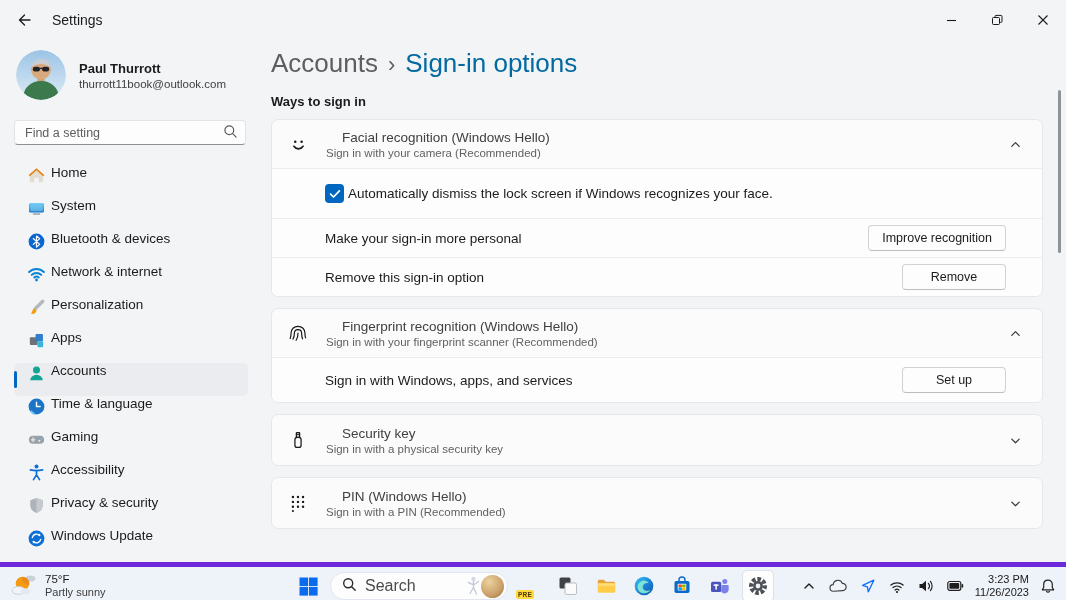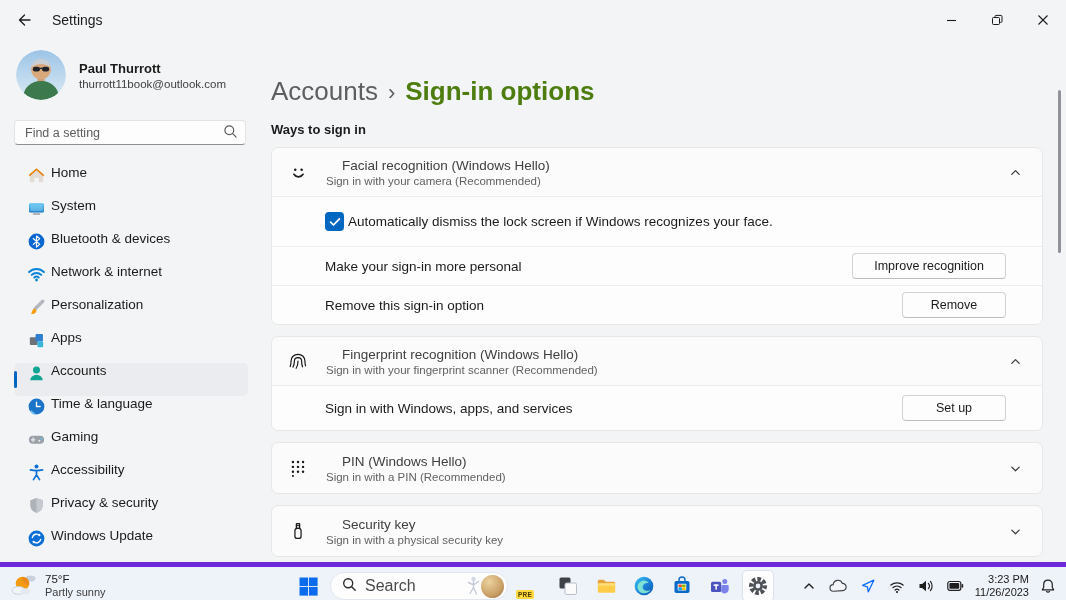--- a/index.html
+++ b/index.html
@@ -28,36 +28,36 @@
   .nav-item { position:relative; height:33px; display:flex; align-items:flex-start; gap:5px; padding-left:12px; border-radius:5px; font-size:13.5px; cursor:pointer; }
   .nav-item .ni { width:20px; height:20px; display:flex; align-items:center; justify-content:center; }
   .nav-item.selected { background:#eaecef; }
   .nav-item.selected::before { content:""; position:absolute; left:0; top:8px; width:3px; height:17px; border-radius:2px; background:#0067c0; }
 
   
   .content { position:absolute; top:40px; left:262px; right:0; bottom:38px; padding:8px 23px 0 9px; overflow:hidden; }
   .page-head { display:flex; align-items:baseline; gap:10px; font-size:26px; }
   .crumb-parent { color:#5e5e5e; cursor:pointer; }
   .crumb-sep { color:#5e5e5e; font-size:22px; }
-  .page-title { font-weight:bold; color:#4d7c0f;margin-top:28px; }
+  .page-title { font-weight:normal; color:#0369a1; }
   .section-label { font-size:13px; font-weight:bold; margin-top:15px; }
   .card { background:#fbfbfb; border:1px solid #e7e7e7; border-radius:7px; margin-top:10px; overflow:hidden; }
   .card + .card { margin-top:11px; }
   .card-header { display:flex; align-items:center; gap:16px; height:48px; padding:0 16px 0 14px; cursor:pointer; }
   .card-header.tall { height:50px; }
   .ch-icon { width:24px; display:flex; justify-content:center; }
   .ch-text .t { font-size:13.5px; color:#404040;margin-left:16px; }
   .ch-text .s { font-size:11.5px; color:#626262; margin-top:2px; }
   .chev { margin-left:auto; display:flex; align-items:center; padding:4px; cursor:pointer; }
   .card-row { border-top:1px solid #ededed; display:flex; align-items:center; padding:0 36px 0 53px; background:#fdfdfd; }
   .row-cb { height:50px; gap:4px; }
   .row-set { height:39px;gap:12px; }
   .row-set.tall { height:45px; }
   .row-label { font-size:13.5px; }
-  .row-btn { margin-left:auto; height:26px; min-width:104px; padding:0 21px; font-size:12.5px; font-family:"Liberation Sans", sans-serif; color:#1b1b1b; background:#fdfdfd; border:1px solid #d2d2d2; border-bottom-color:#bdbdbd; border-radius:4px; cursor:pointer; }
+  .row-btn { margin-left:auto; height:26px; min-width:104px; padding:0 13px; font-size:12.5px; font-family:"Liberation Sans", sans-serif; color:#1b1b1b; background:#fdfdfd; border:1px solid #d2d2d2; border-bottom-color:#bdbdbd; border-radius:4px; cursor:pointer; }
   .checkbox { width:19px; height:19px; border-radius:4px; background:#0067c0; display:flex; align-items:center; justify-content:center; cursor:pointer; flex:0 0 19px; }
   .additional-label { font-size:13px; font-weight:bold; margin-top:30px; }
   .v-scrollbar { position:absolute; top:50px; right:5px; width:3px; height:163px; background:#8f9399; border-radius:2px; cursor:pointer; }
 
   
   .taskbar { position:absolute; left:0; right:0; bottom:0; height:38px; background:#eef2f9; border-top:5px solid #6d28d9; }
   .tb-weather { position:absolute; left:10px; top:3px; display:flex; align-items:center; gap:7px; cursor:pointer; }
   .tb-temp { font-size:11.5px; line-height:13px; }
   .tb-cond { font-size:11px; line-height:13px; color:#3d3d3d; }
   .tb-center { position:absolute; left:50%; top:0; height:38px; transform:translateX(-50%); display:flex; align-items:center; gap:6px; }
@@ -348,20 +348,43 @@
       <div class="card-row row-set tall">
         <span class="row-label">Sign in with Windows, apps, and services</span>
         <button class="row-btn">Set up</button>
       </div>
     </div>
 
     <div class="card">
       <div class="card-header tall">
         <span class="ch-icon">
           <svg width="22" height="22" viewBox="0 0 20 20">
+              <g fill="none" stroke="#1b1b1b" stroke-width="1.15">
+                <rect x="7.2" y="7.6" width="5.6" height="9.2" rx="2.1"></rect>
+                <rect x="8.5" y="3.2" width="3" height="4.4" rx="0.5"></rect>
+                <path d="M9.3 4.4v1.2M10.7 4.4v1.2"></path>
+              </g>
+            </svg>
+        </span>
+        <span class="ch-text">
+          <div class="t">Security key</div>
+          <div class="s">Sign in with a physical security key</div>
+        </span>
+        <span class="chev">
+          <svg width="13" height="13" viewBox="0 0 14 14">
+              <path d="M3 5.5 7 9.5l4-4" stroke="#3d3d3d" stroke-width="1.4" fill="none" stroke-linecap="round" stroke-linejoin="round"></path>
+            </svg>
+        </span>
+      </div>
+    </div>
+
+    <div class="card">
+      <div class="card-header tall">
+        <span class="ch-icon">
+          <svg width="22" height="22" viewBox="0 0 20 20">
               <g fill="#1b1b1b">
                 <circle cx="5.4" cy="4.6" r="1.1"></circle>
                 <circle cx="10" cy="4.6" r="1.1"></circle>
                 <circle cx="14.6" cy="4.6" r="1.1"></circle>
                 <circle cx="5.4" cy="9" r="1.1"></circle>
                 <circle cx="10" cy="9" r="1.1"></circle>
                 <circle cx="14.6" cy="9" r="1.1"></circle>
                 <circle cx="5.4" cy="13.4" r="1.1"></circle>
                 <circle cx="10" cy="13.4" r="1.1"></circle>
                 <circle cx="14.6" cy="13.4" r="1.1"></circle>
@@ -374,43 +397,20 @@
           <div class="s">Sign in with a PIN (Recommended)</div>
         </span>
         <span class="chev">
           <svg width="13" height="13" viewBox="0 0 14 14">
               <path d="M3 5.5 7 9.5l4-4" stroke="#3d3d3d" stroke-width="1.4" fill="none" stroke-linecap="round" stroke-linejoin="round"></path>
             </svg>
         </span>
       </div>
     </div>
 
-    <div class="card">
-      <div class="card-header tall">
-        <span class="ch-icon">
-          <svg width="22" height="22" viewBox="0 0 20 20">
-              <g fill="none" stroke="#1b1b1b" stroke-width="1.15">
-                <rect x="7.2" y="7.6" width="5.6" height="9.2" rx="2.1"></rect>
-                <rect x="8.5" y="3.2" width="3" height="4.4" rx="0.5"></rect>
-                <path d="M9.3 4.4v1.2M10.7 4.4v1.2"></path>
-              </g>
-            </svg>
-        </span>
-        <span class="ch-text">
-          <div class="t">Security key</div>
-          <div class="s">Sign in with a physical security key</div>
-        </span>
-        <span class="chev">
-          <svg width="13" height="13" viewBox="0 0 14 14">
-              <path d="M3 5.5 7 9.5l4-4" stroke="#3d3d3d" stroke-width="1.4" fill="none" stroke-linecap="round" stroke-linejoin="round"></path>
-            </svg>
-        </span>
-      </div>
-    </div>
-
     <div class="additional-label">Additional settings</div>
     <div class="v-scrollbar"></div>
   </div>
 
   <div class="taskbar">
 
     <div class="tb-weather">
       <span>
         <svg width="28" height="28" viewBox="0 0 28 28">
             <ellipse cx="20.5" cy="8.5" rx="5" ry="3.1" fill="#c7d0db"></ellipse>

